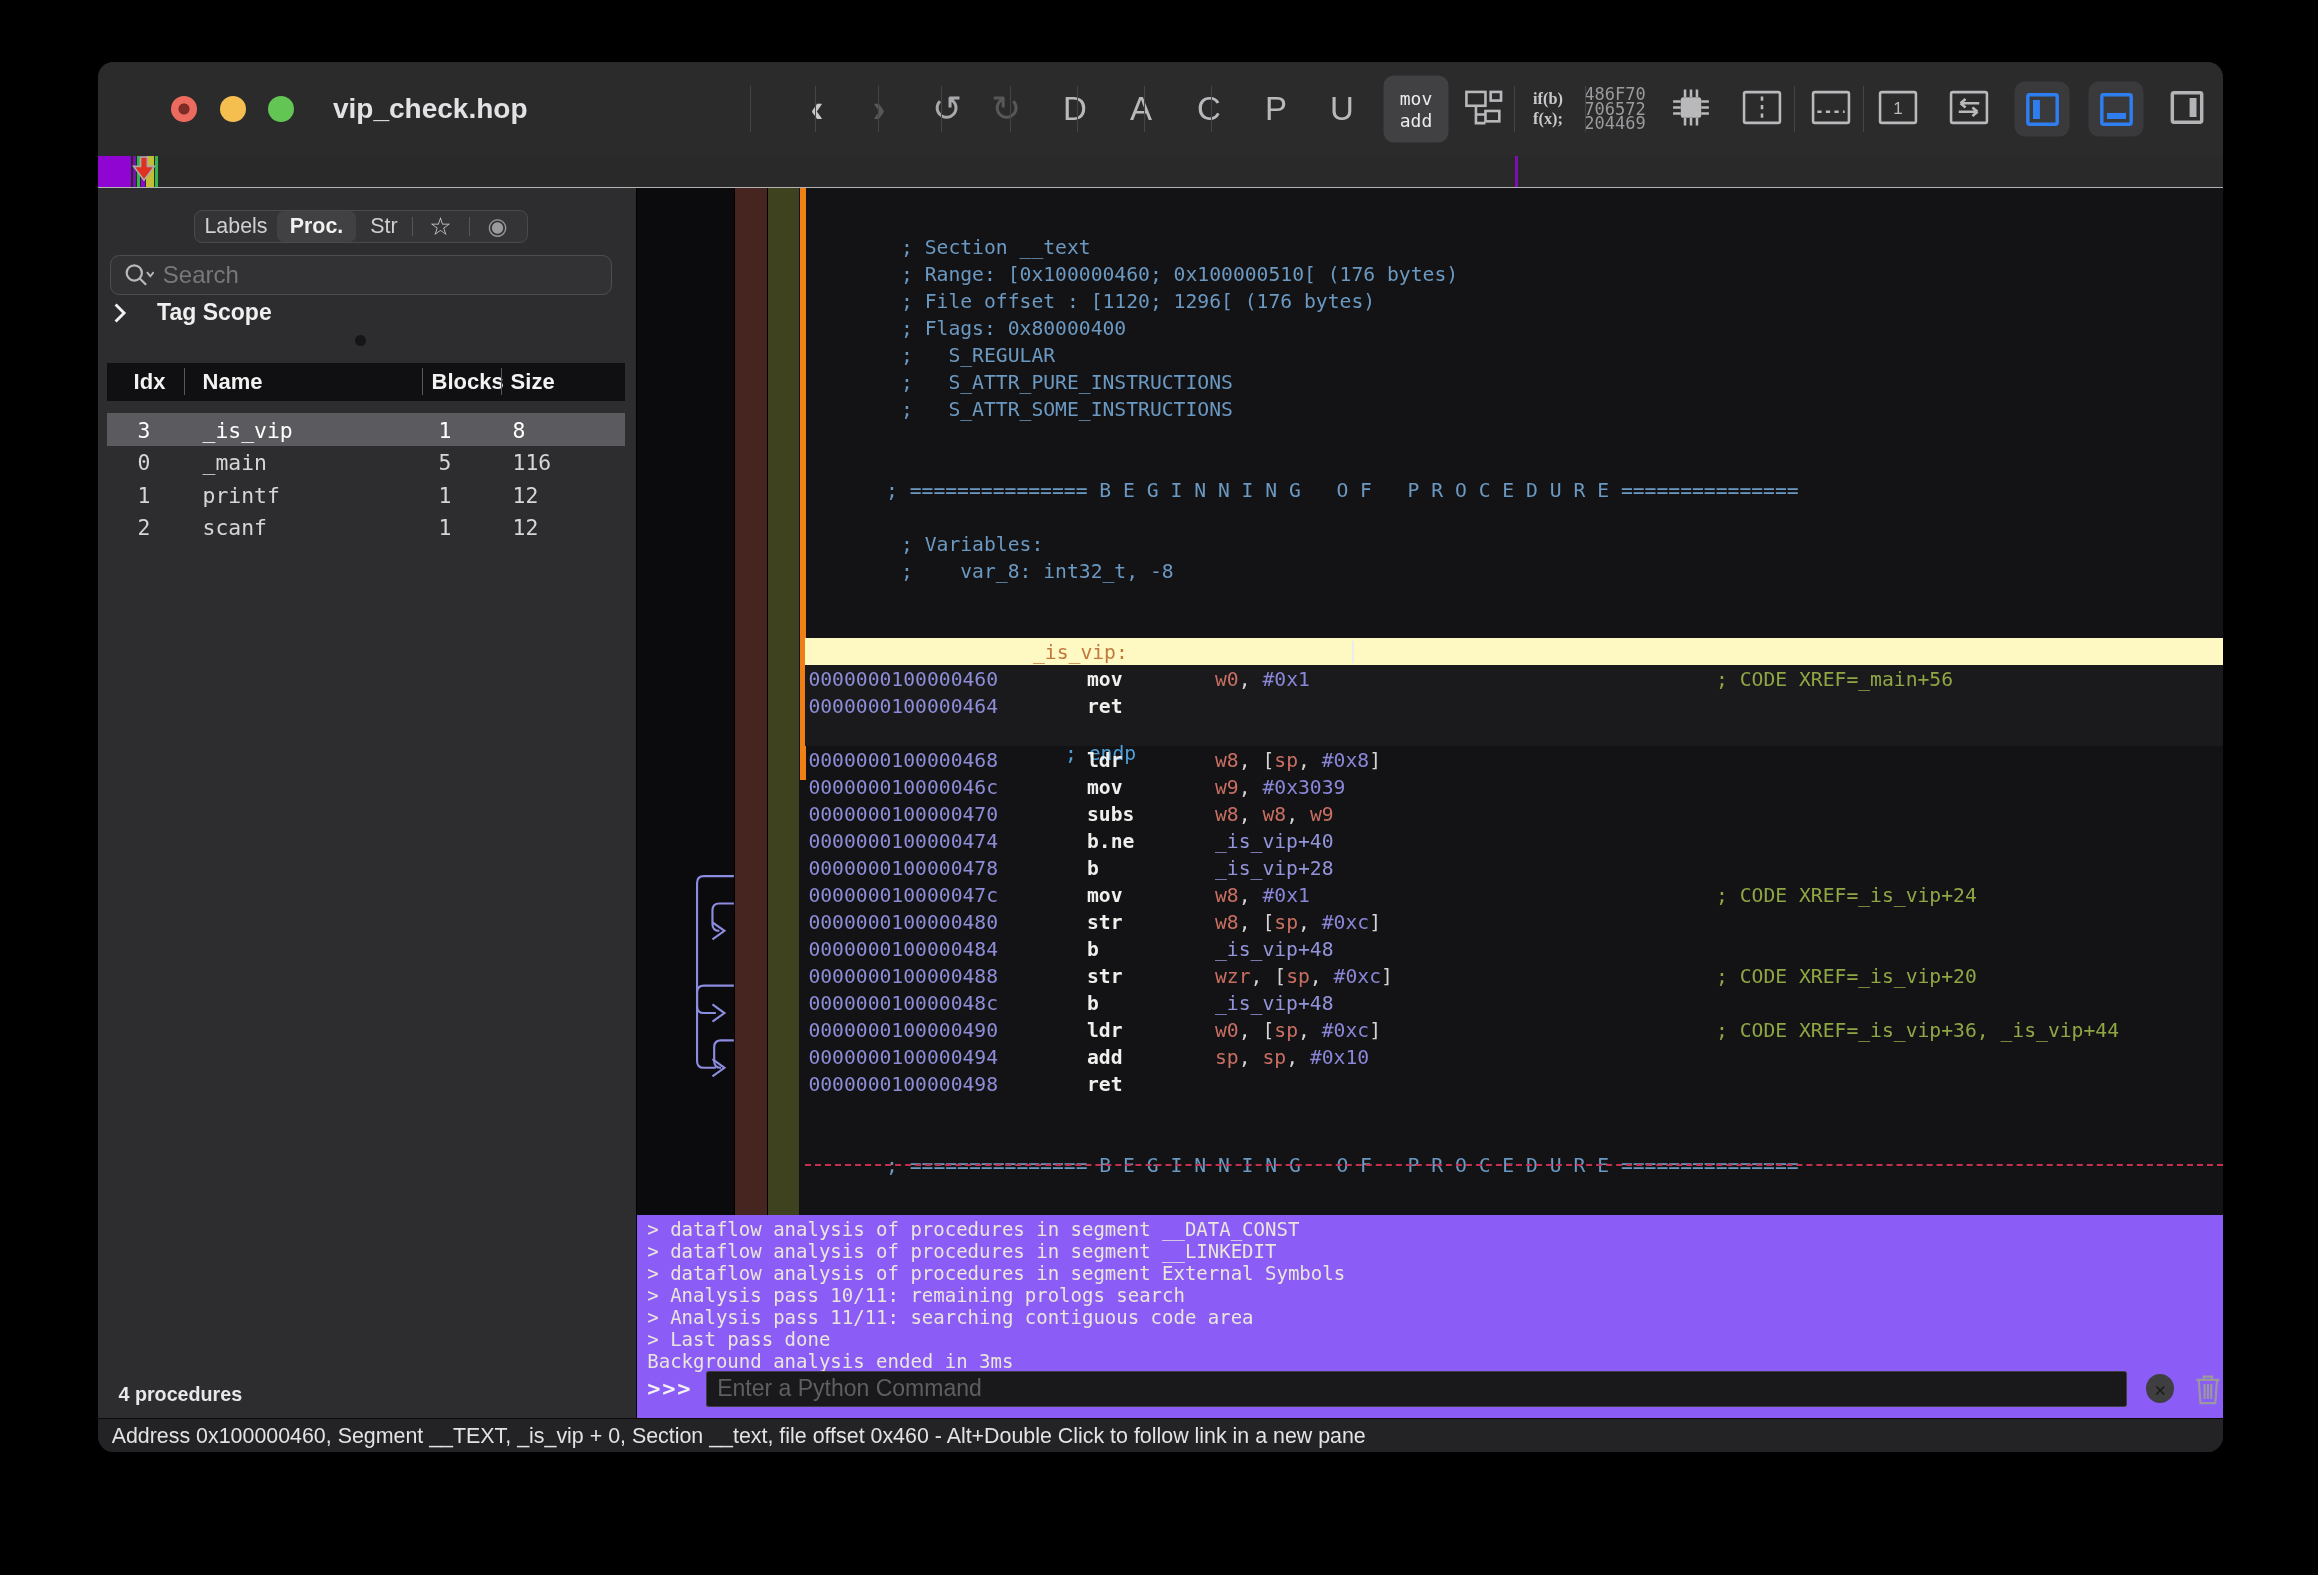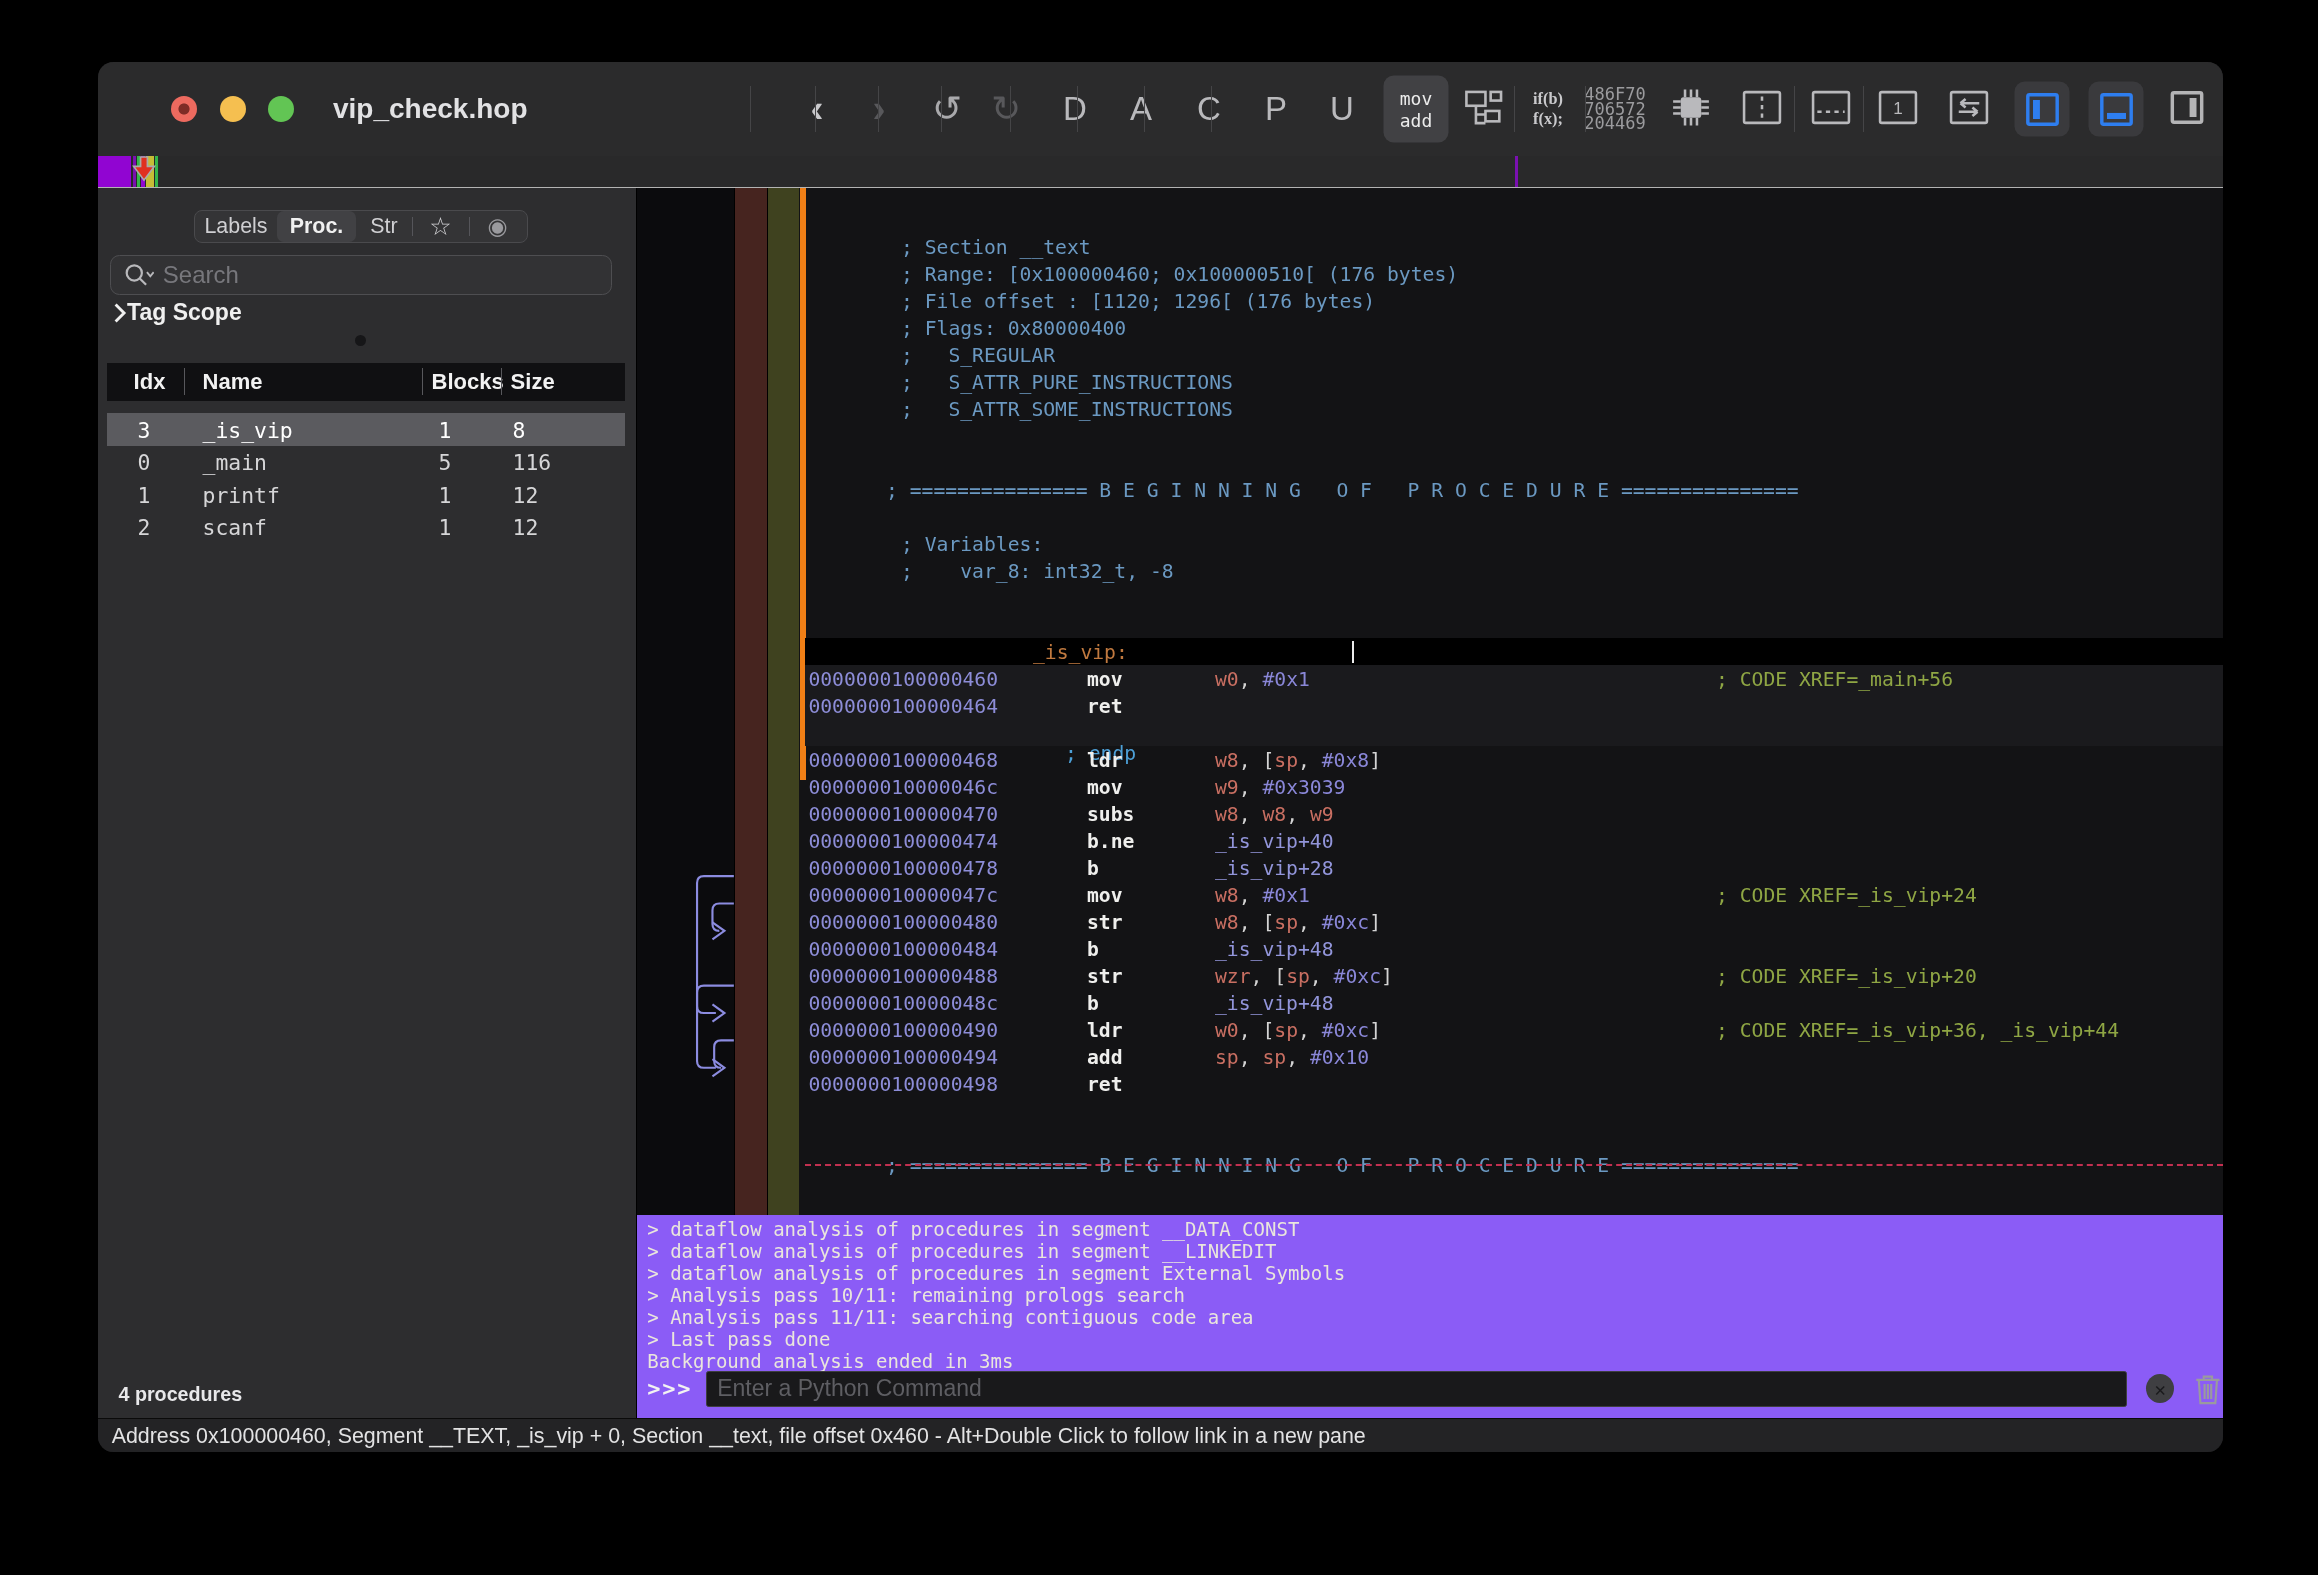--- a/index.html
+++ b/index.html
@@ -29,41 +29,41 @@
   
   .wbody{display:flex;height:1230px;}
   .sidebar{position:relative;width:538px;background:#2d2d2f;border-right:1.7px solid #000;flex:none;}
   .tabbar{position:absolute;left:96px;top:22px;width:332px;height:31px;background:#343436;border:0.9px solid #4a4a4d;border-radius:8px;}
   .tabseg{position:absolute;top:0;height:31px;display:flex;align-items:center;justify-content:center;font-size:21.4px;color:#cfcfd2;}
   .tabseg.active{background:#414144;border-radius:6.8px;color:#f0f0f0;font-weight:bold;}
   .tabdiv{position:absolute;top:6px;width:0.9px;height:19px;background:#55555a;}
   .searchbox{position:absolute;left:12px;top:67px;width:500px;height:38px;background:#323234;border:0.9px solid #4e4e51;border-radius:9.4px;display:flex;align-items:center;}
   .searchbox input{background:transparent;border:none;outline:none;color:#d5d5d8;font-size:24px;width:394px;font-family:"Liberation Sans",sans-serif;}
   .searchbox input::placeholder{color:#77777c;}
-  .tagscope{position:absolute;left:15.4px;top:111px;display:flex;align-items:center;gap:0;color:#f0f0f0;font-size:23px;font-weight:bold;}
+  .tagscope{position:absolute;left:15.4px;top:111px;display:flex;align-items:center;gap:30px;color:#f0f0f0;font-size:23px;font-weight:bold;}
   .handle-dot{position:absolute;left:257px;top:147px;width:11px;height:11px;border-radius:50%;background:#161618;}
   .ptable{position:absolute;left:0;top:175px;width:538px;}
   .phead{position:absolute;left:8.6px;top:0;width:518px;height:38px;background:#101012;color:#f2f2f2;font-size:22px;font-weight:bold;}
   .phead span{position:absolute;top:50%;transform:translateY(-50%);}
   .colsep{position:absolute;top:5.1px;width:0.9px;height:27px;background:#58585c;}
   .prow{position:absolute;left:8.6px;width:518px;height:33px;font-family:"DejaVu Sans Mono",monospace;font-size:21.4px;color:#d6d6d8;}
   .prow.selected{background:#5b5b5f;color:#fff;}
   .prow span{position:absolute;top:50%;transform:translateY(-50%);}
   .sfooter{position:absolute;left:20.5px;bottom:12px;font-size:19.7px;font-weight:bold;color:#e8e8ea;}
   
   .main{flex:1;display:flex;flex-direction:column;min-width:0;}
   .disasm{position:relative;height:1027px;background:#131315;overflow:hidden;}
   .gutter{position:absolute;left:0;top:0;width:97px;height:1027px;background:#0b0b0d;}
   .strip.maroon{position:absolute;left:97px;top:0;width:32px;height:1027px;background:#46241f;border-left:1.7px solid #000;}
   .strip.olive{position:absolute;left:130px;top:0;width:31px;height:1027px;background:#3f421f;border-left:1.7px solid #000;}
   .orangeline{position:absolute;left:163px;top:0;width:6px;height:592px;background:#f07f16;}
   .arrows-svg{position:absolute;left:0;top:0;}
   .listing{position:absolute;left:168px;top:0;right:0;padding-top:45px;font-family:"DejaVu Sans Mono",monospace;font-size:19.7px;}
   .line{position:relative;height:27px;white-space:pre;}
-  .line.sel{background:#000000;padding-left:32px;}
+  .line.sel{background:#fef9c3;padding-left:32px;}
   .line.proc{background:#1a1a1d;}
   .line span{position:absolute;top:50%;transform:translateY(-50%);}
   .cmt{color:#6b99c2;}
   .endp{color:#4da0d8;margin-top:20px;}
   .lbl{color:#c0793f;}
   .addr{color:#8d8dd8;left:3.4px;}
   .mnem{color:#efefed;font-weight:bold;left:282px;}
   .ops{left:410px;}
   .ops i{font-style:normal;}
   .ops .r{color:#c96f62;}

